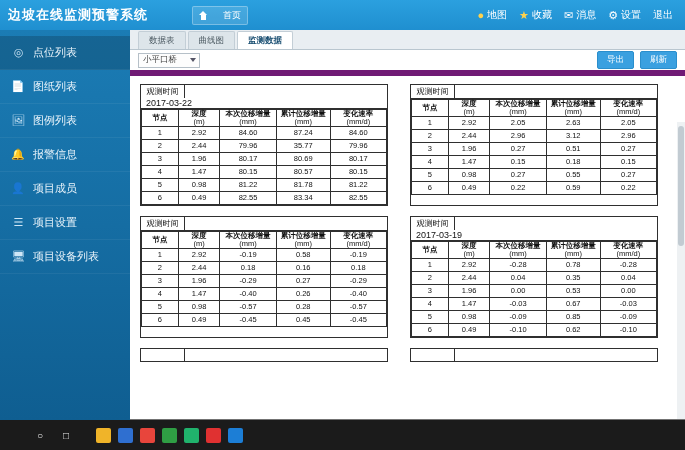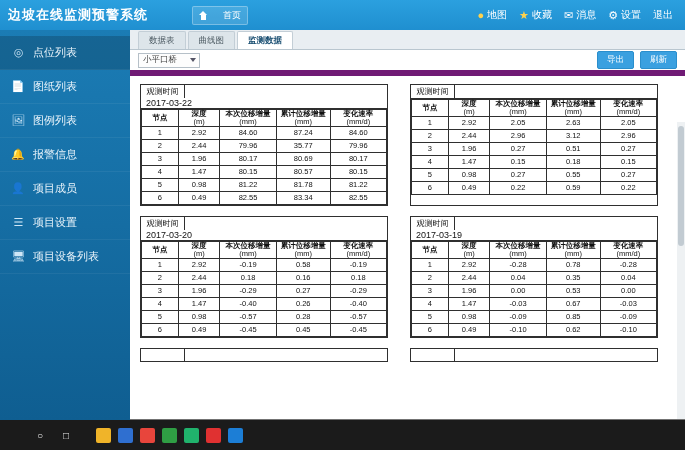--- a/index.html
+++ b/index.html
@@ -470,21 +470,20 @@
             </tbody>
               </table>
           </div>
         </div>
 
         <div class="grid-row">
 
           <div class="block">
             <div class="blk-head">
               <div class="lbl">观测时间</div>
-              <div class="val">2017-03-20</div>
             </div>
             <table class="data">
               <colgroup>
                   <col class="c0">
                   <col class="c1">
                   <col class="c2">
                   <col class="c3">
                   <col class="c4">
                 </colgroup>
               <tbody>

